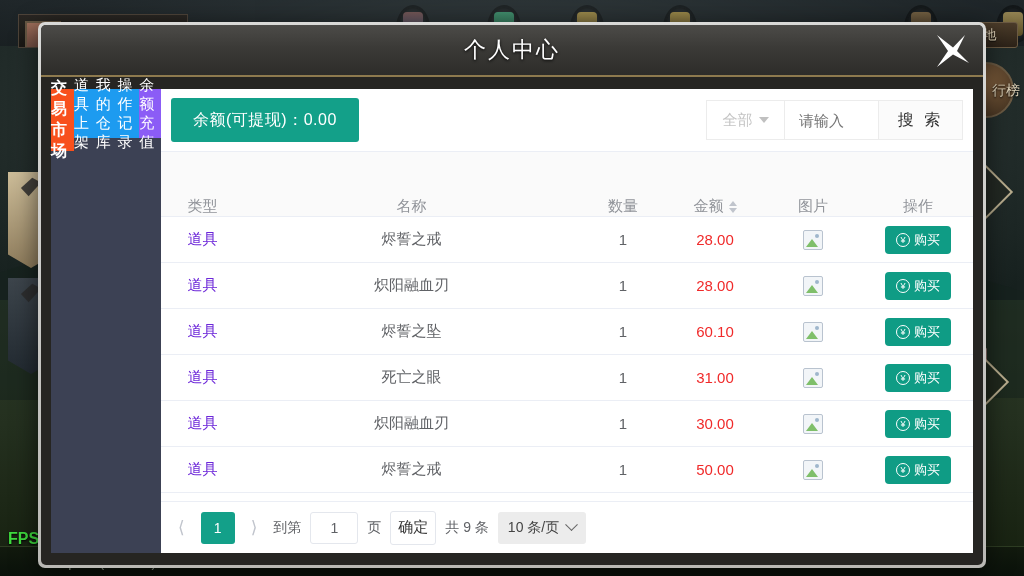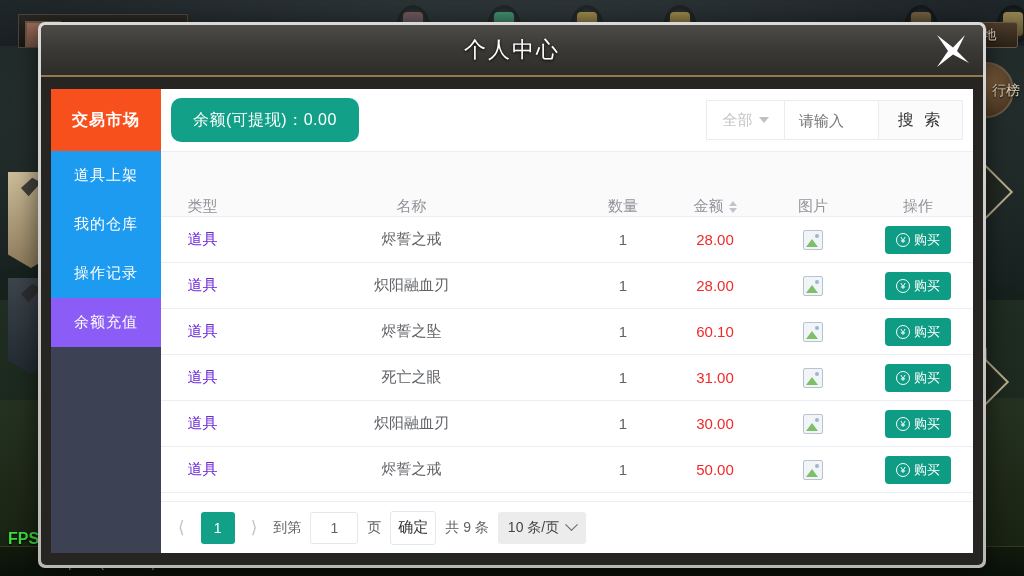--- a/index.html
+++ b/index.html
@@ -130,21 +130,21 @@
   }
   #close-btn svg { display:block; }
 
   #body-area {
     position: absolute; left: 0; right: 0; top: 54px; bottom: 0;
     padding: 10px 10px 12px 10px;
     display: flex;
   }
   
   #sidebar {
-    width: 110px; flex: none; display: flex; flex-direction: column;
+    width: 110px; flex: none; display: flex; flex-direction: row;
     background: #3c4154;
   }
   .side-item {
     height: 49px; display: flex; align-items: center; justify-content: center;
     color: #fff; font-size: 15px; cursor: pointer; letter-spacing: 1px;
   }
   .side-item.active { background: #f8501d; font-weight: bold; height: 62px; font-size: 16px; }
   .side-item.blue { background: #1d9bf0; }
   .side-item.teal { background: #8b5cf6; }
   #sidebar-filler { flex: 1; background: #3c4154; }
@@ -153,21 +153,21 @@
   #content {
     flex: 1; background: #fff; display: flex; flex-direction: column; min-width: 0;
   }
   #toolbar {
     height: 62px; flex: none; display: flex; align-items: center;
     padding: 0 10px 0 10px; position: relative;
   }
   #balance-btn {
     height: 44px; padding: 0 22px; display: flex; align-items: center;
     background: #13a089; color: #fff; font-size: 16px; border: none;
-    border-radius: 10px; cursor: pointer; letter-spacing: .5px;
+    border-radius: 3px; cursor: pointer; letter-spacing: .5px;
   }
   #search-group { margin-left: auto; display: flex; align-items: center; }
   .sel-box, .txt-box {
     height: 40px; display: flex; align-items: center;
     border: 1px solid #ececec; background: #fff; color: #c4c4c4; font-size: 15px;
   }
   .sel-box { width: 78px; justify-content: center; gap: 6px; border-right: none; cursor: pointer; }
   .txt-box { width: 94px; padding-left: 14px; border-right: none; }
   .caret-down { width:0;height:0;border-left:5px solid transparent;border-right:5px solid transparent;border-top:6px solid #c0c0c0;}
   #search-btn {

